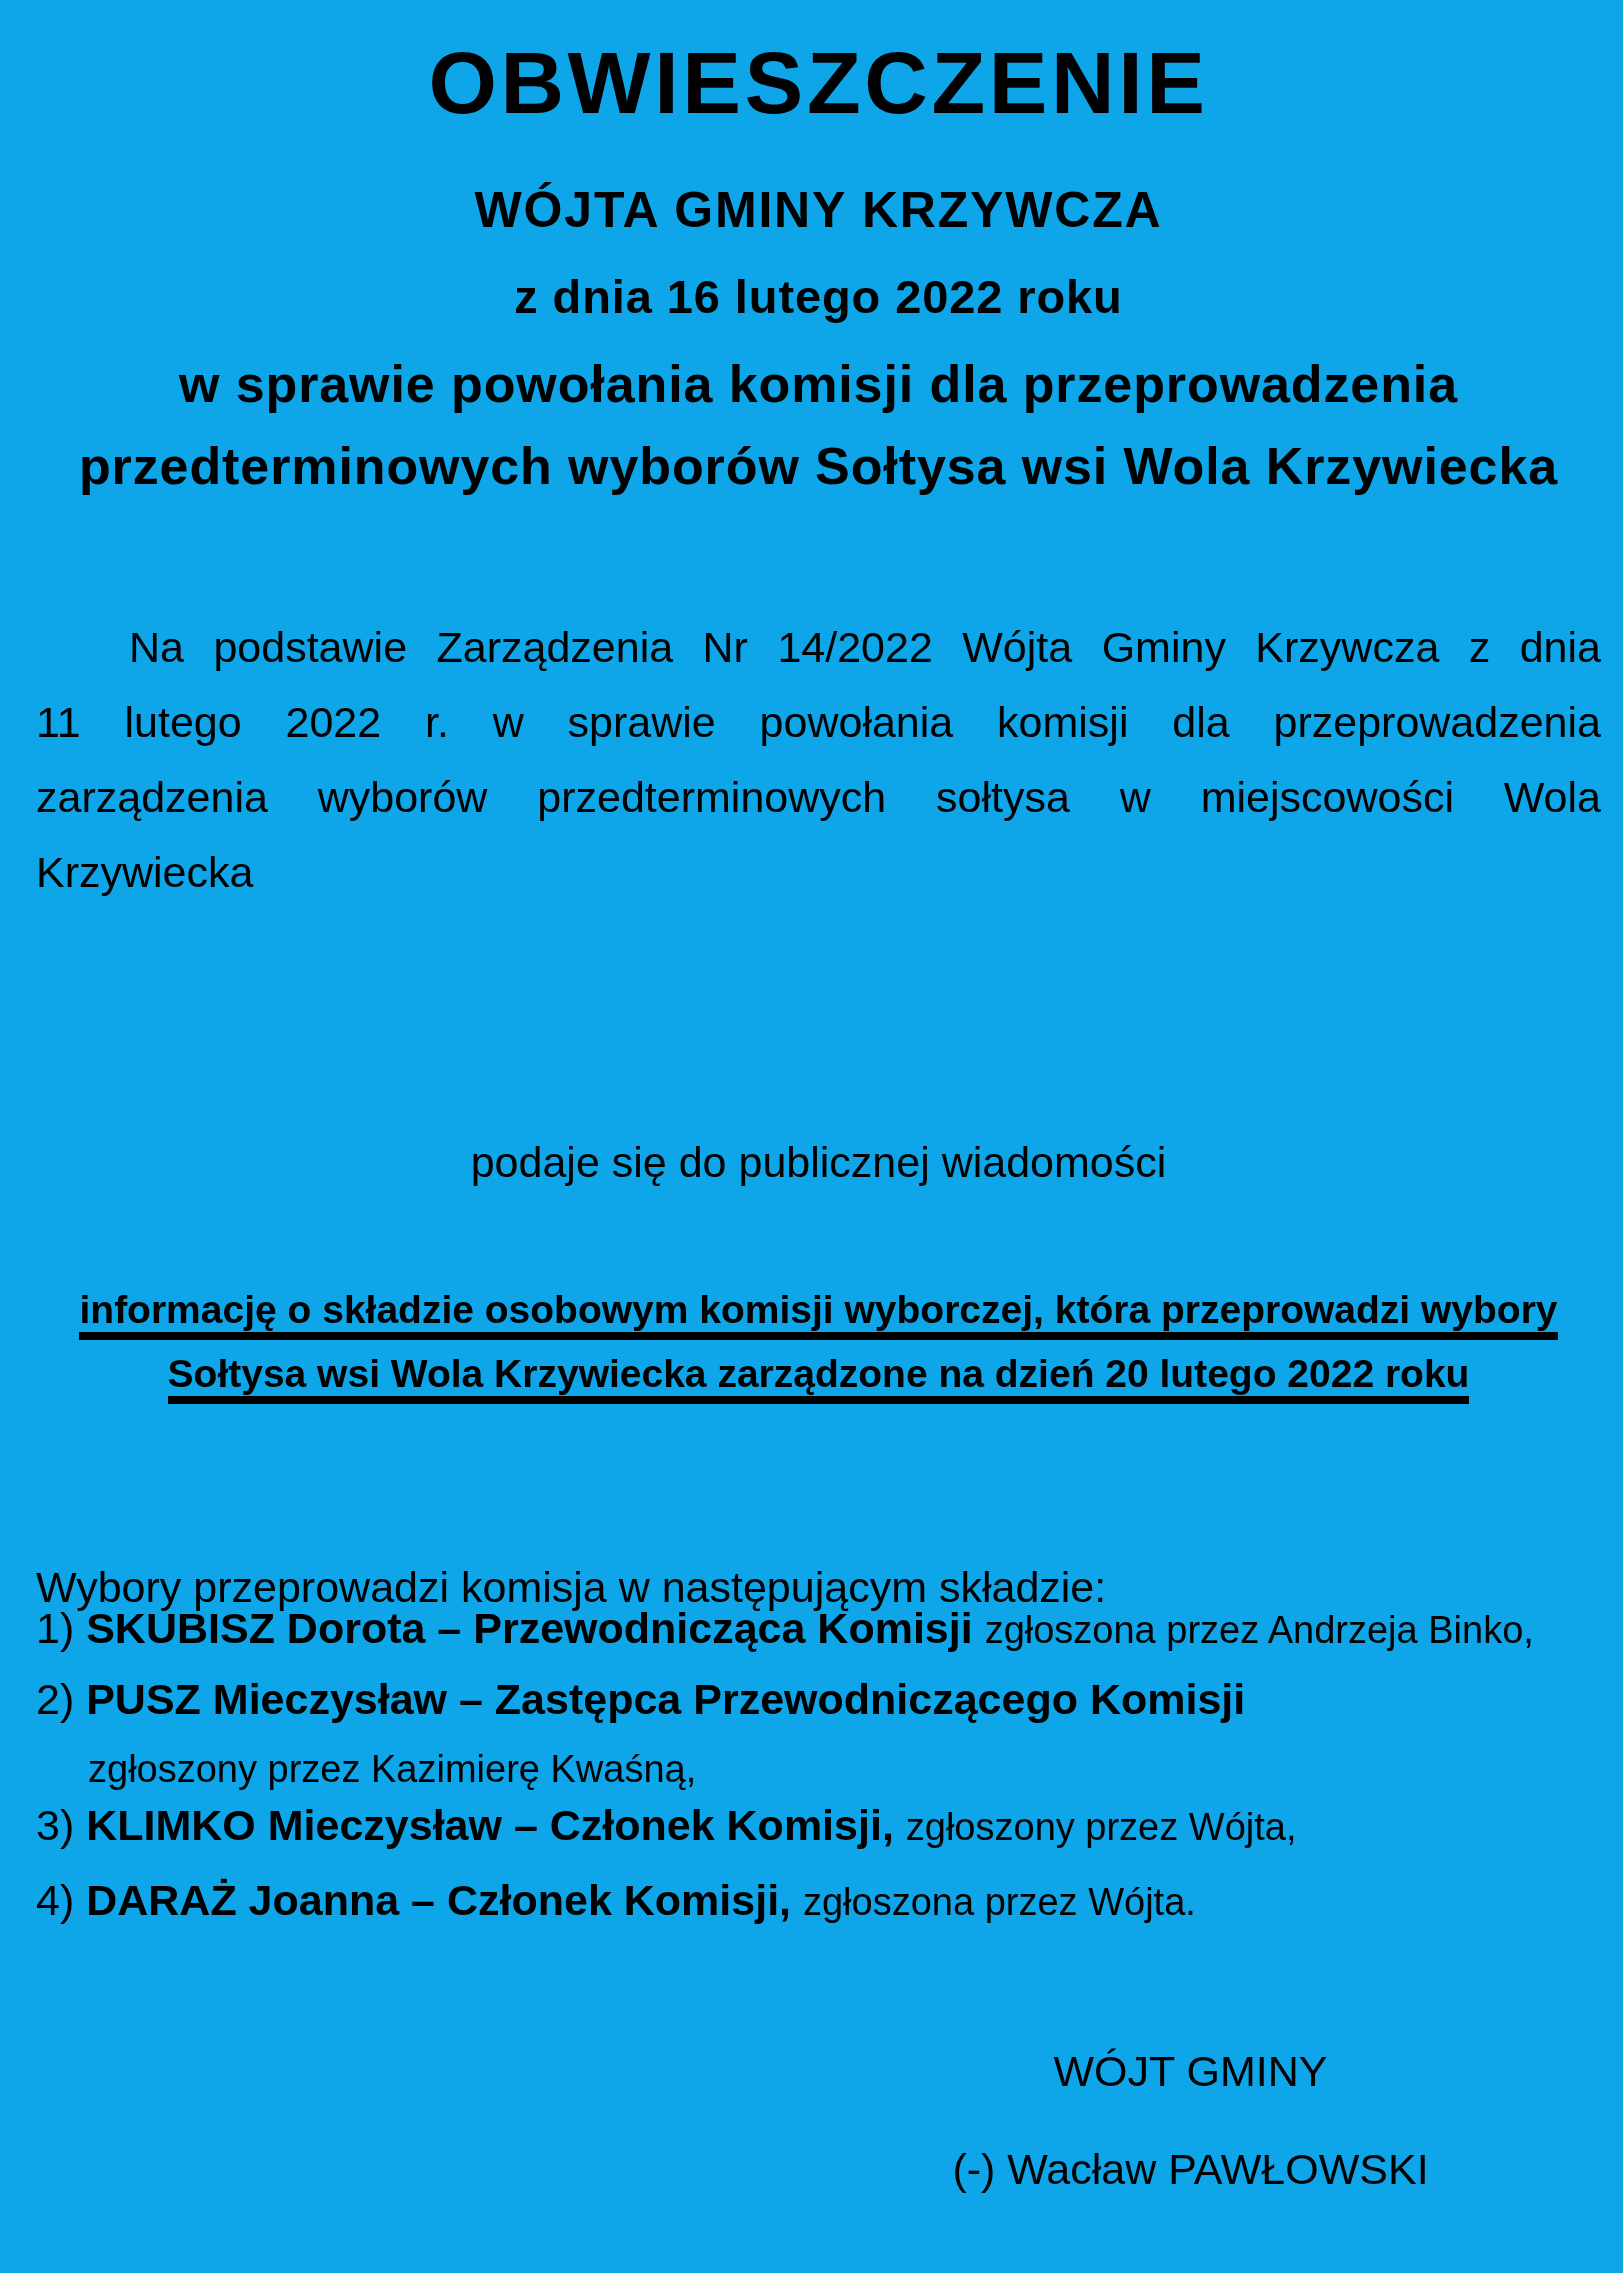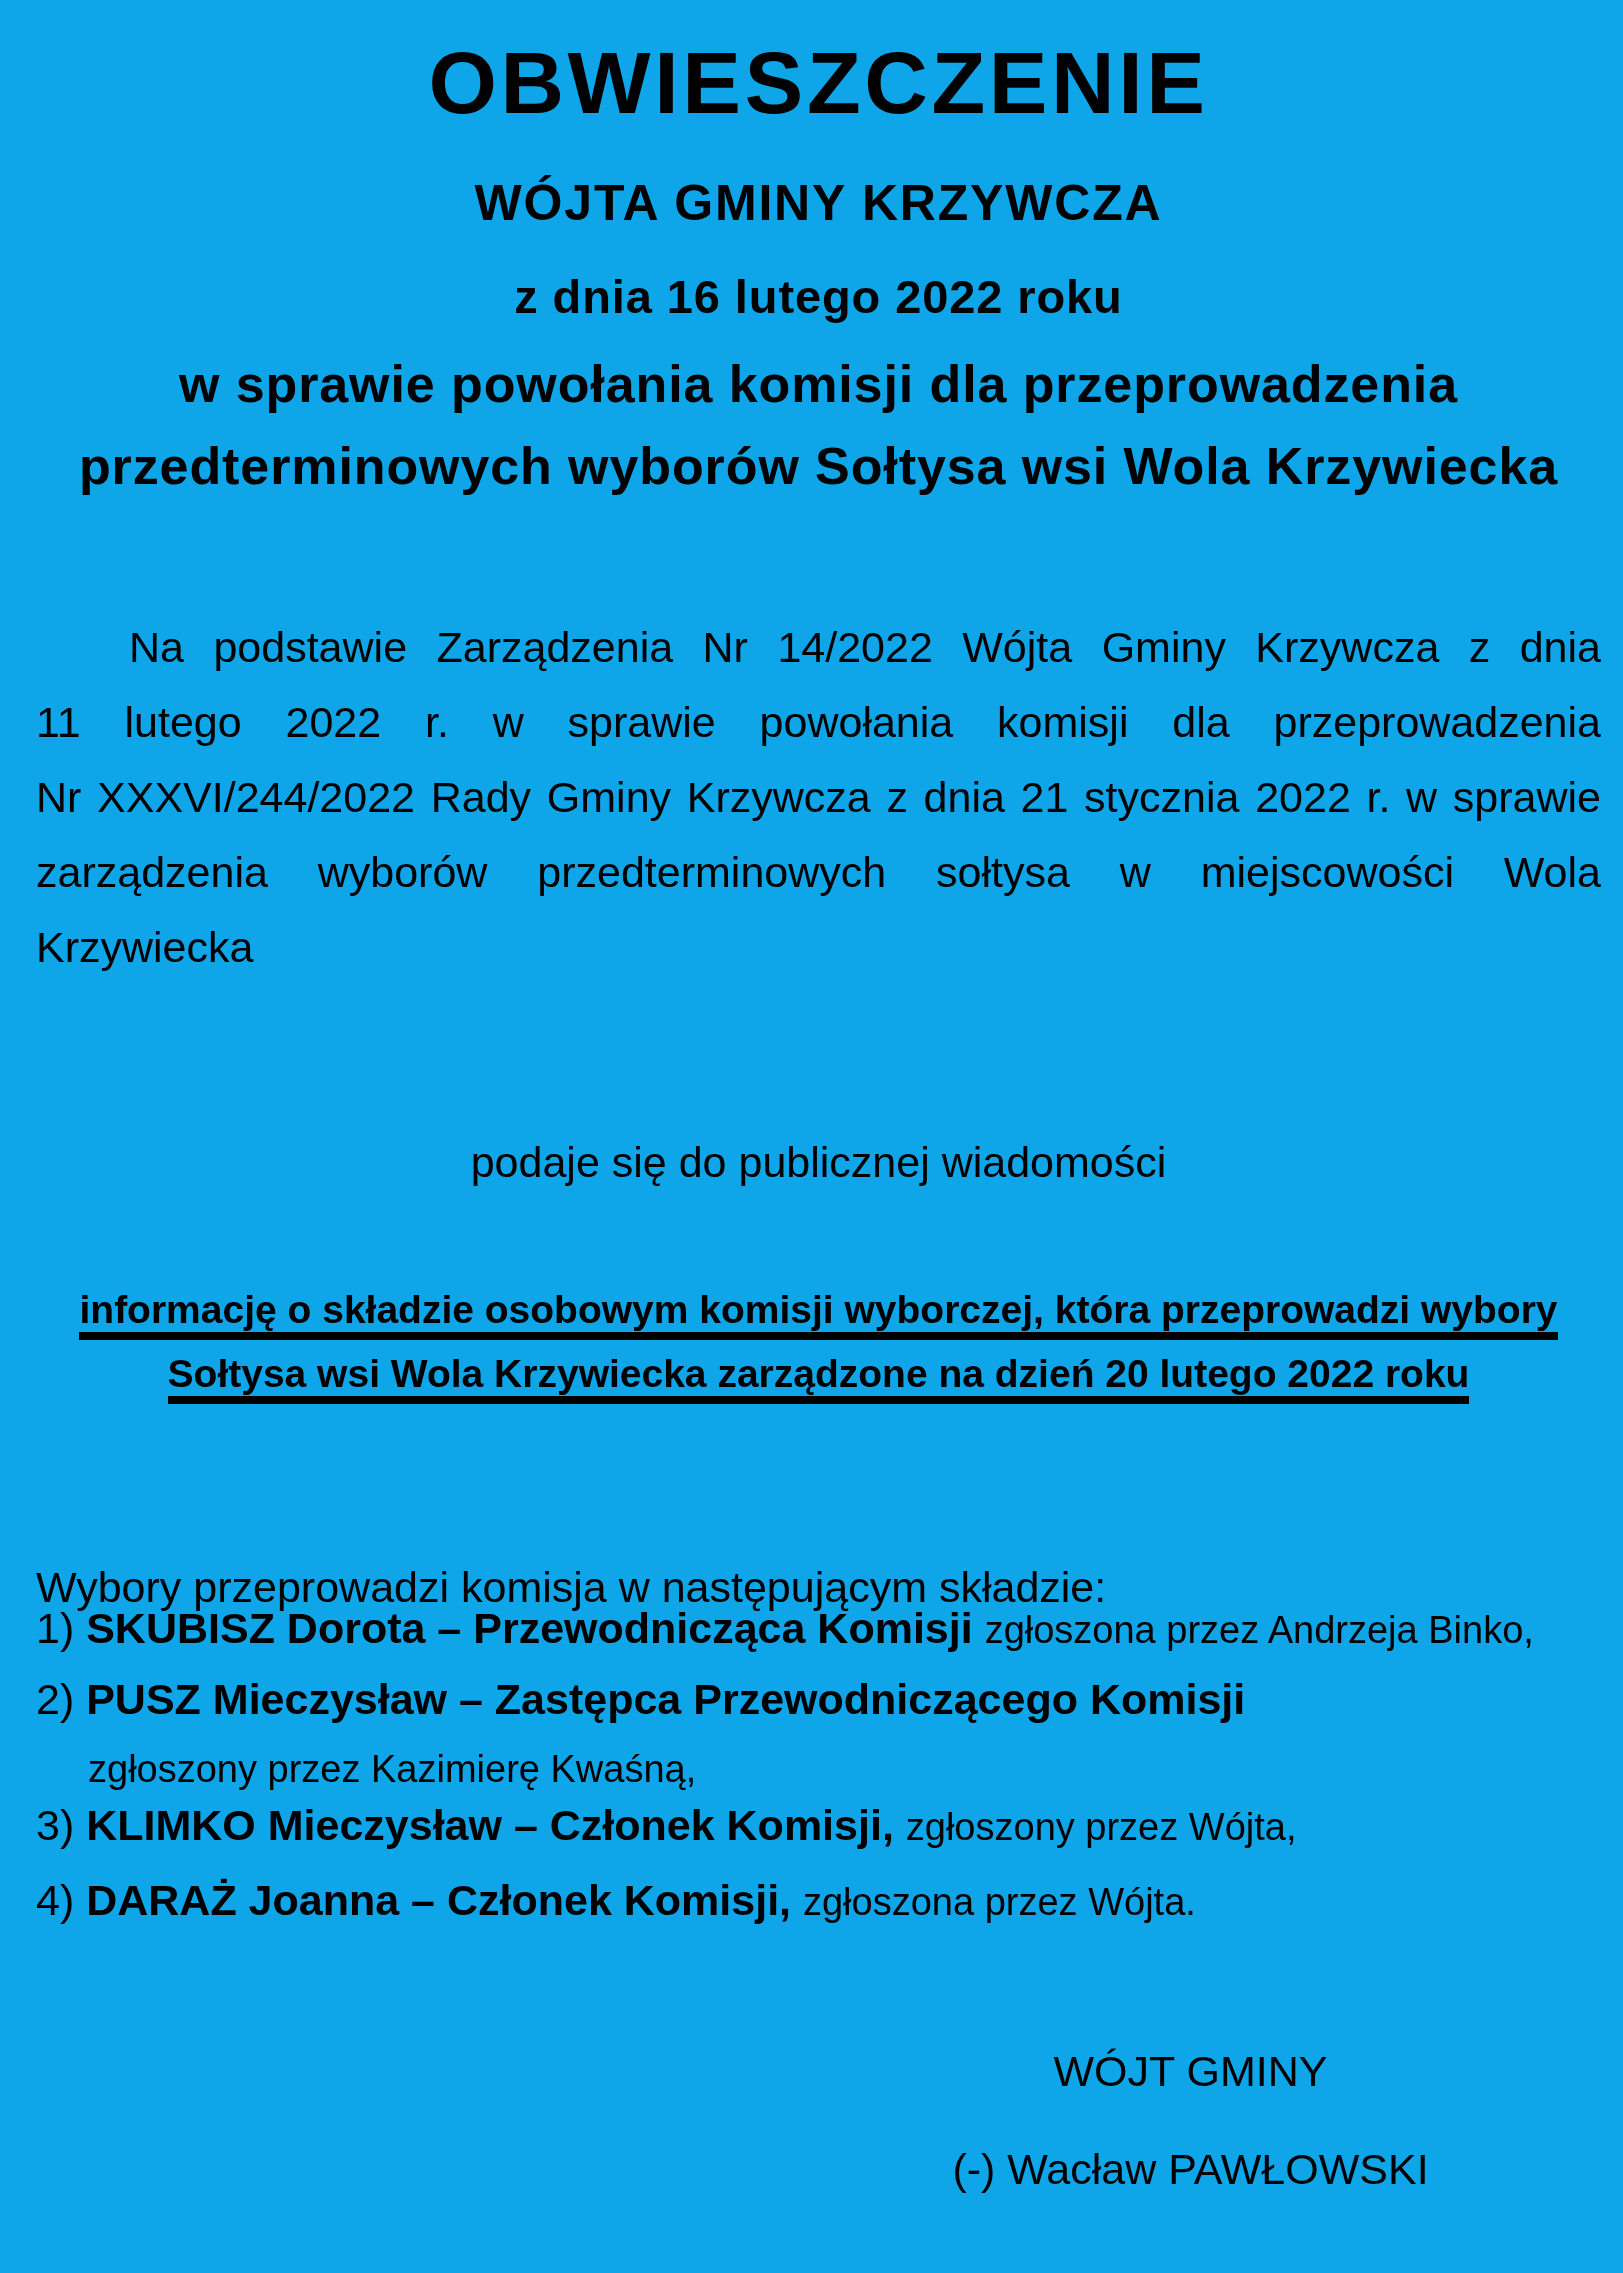--- a/index.html
+++ b/index.html
@@ -17,21 +17,21 @@
   .title{
     top:32px;
     font-size:88px;
     font-weight:bold;
     text-align:center;
     line-height:1.15;
     letter-spacing:3.6px;
     white-space:nowrap;
   }
   .issuer{
-    top:173px;
+    top:180px;
     font-size:50px;
     font-weight:bold;
     text-align:center;
     letter-spacing:1.8px;
     line-height:1.2;
     white-space:nowrap;
   }
   .dateline{
     top:269px;
     font-size:47px;
@@ -134,21 +134,20 @@
   <div class="abs dateline">z dnia 16 lutego 2022 roku</div>
 
   <div class="abs subject">
     <div>w sprawie powołania komisji dla przeprowadzenia</div>
     <div>przedterminowych wyborów Sołtysa wsi Wola Krzywiecka</div>
   </div>
 
   <div class="abs basis">
     <div class="jline indent">Na podstawie Zarządzenia Nr 14/2022 Wójta Gminy Krzywcza z dnia</div>
     <div class="jline">11 lutego 2022 r. w sprawie powołania komisji dla przeprowadzenia</div>
-    <div class="jline">Nr XXXVI/244/2022 Rady Gminy Krzywcza z dnia 21 stycznia 2022 r. w sprawie</div>
     <div class="jline">zarządzenia wyborów przedterminowych sołtysa w miejscowości Wola</div>
     <div class="lastline">Krzywiecka</div>
   </div>
 
   <div class="abs announce">podaje się do publicznej wiadomości</div>
 
   <div class="abs info">
     <div><span class="uline">informację o składzie osobowym komisji wyborczej, która przeprowadzi wybory</span></div>
     <div><span class="uline">Sołtysa wsi Wola Krzywiecka zarządzone na dzień 20 lutego 2022 roku</span></div>
   </div>

